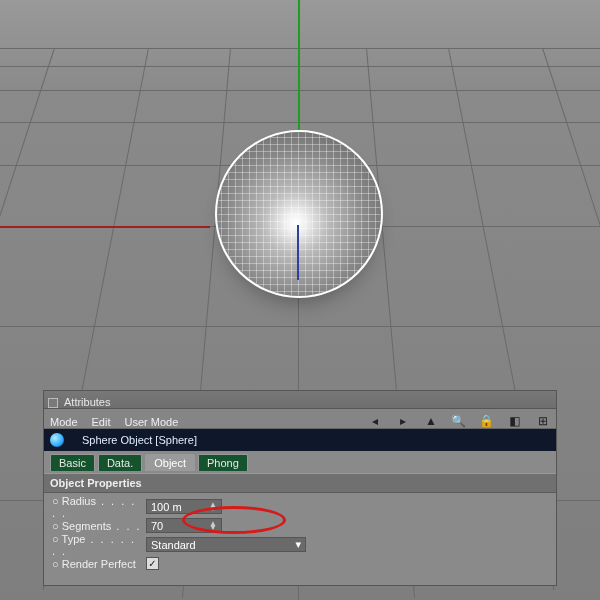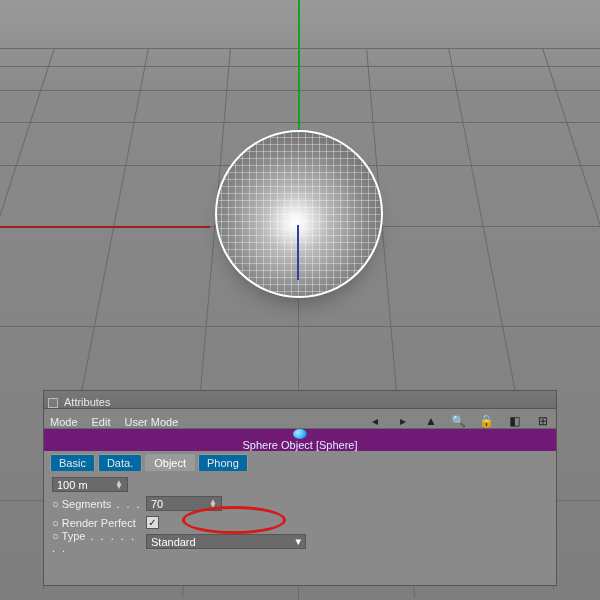--- a/index.html
+++ b/index.html
@@ -44,30 +44,30 @@
 }
 .titlebar .sq { width: 10px; height: 10px; border: 1px solid #bbb; background: #7a7a7a; }
 .menubar {
   height: 20px; display: flex; align-items: flex-end; gap: 14px;
   padding: 0 6px; font-size: 11px; color: #eee;
   border-bottom: 1px solid #666; background: #858585;
 }
 .menubar .spacer { flex: 1; }
 .menubar .ico { width: 14px; height: 14px; display:inline-flex; align-items:center; justify-content:center; color:#222; font-size:12px;}
 .object-header {
-  height: 22px; display: flex; align-items: center; gap: 0; padding: 0 6px;
-  font-size: 11px; color: #dfeeff; background: #701a75; flex-direction: column;
+  height: 22px; display: flex; align-items: center; gap: 18px; padding: 0 6px;
+  font-size: 11px; color: #dfeeff; background: #0f172a;
 }
 .ball-icon {
   width: 14px; height: 14px; border-radius: 50%;
   background: radial-gradient(circle at 35% 35%, #aef, #3af 60%, #047 100%);
 }
 .tabs { display: flex; gap: 3px; padding: 3px 6px 0 6px; font-size: 11px; }
 .tab {
-  padding: 2px 8px; color: #e8e8e8; background: #0369a1;
+  padding: 2px 8px; color: #e8e8e8; background: #14532d;
   border: 1px solid #999; border-bottom: none; border-radius: 2px 2px 0 0;
 }
 .tab.active { background: #9a9a9a; color: #fff; }
 .section-header {
   background: #707070; color: #eee; font-size: 11px; font-weight: bold;
   padding: 3px 6px; border-top: 1px solid #999; border-bottom: 1px solid #5a5a5a;
   margin-top: 2px;
 }
 .props { padding: 4px 8px; font-size: 11px; color: #eee; }
 .row { display: flex; align-items: center; height: 19px; gap: 4px; }
@@ -138,40 +138,42 @@
   <div class="object-header">
     <span class="ball-icon"></span>
     <span>Sphere Object [Sphere]</span>
   </div>
   <div class="tabs">
     <div class="tab">Basic</div>
     <div class="tab">Data.</div>
     <div class="tab active">Object</div>
     <div class="tab">Phong</div>
   </div>
+  <div class="section-header">Object Properties</div>
   <div class="props">
     <div class="row">
+      <span class="label"><span>○ </span><span>Radius</span><span class="dots"> . . . . . .</span></span>
       <span class="field num">
         <span>100 m</span>
         <span class="spin">▲<br>▼</span>
       </span>
     </div>
     <div class="row">
       <span class="label"><span>○ </span><span>Segments</span><span class="dots"> . . .</span></span>
       <span class="field num">
         <span>70</span>
         <span class="spin">▲<br>▼</span>
       </span>
     </div>
     <div class="row">
-      <span class="label"><span>○ </span><span>Render Perfect</span></span>
-      <span class="checkbox">✓</span>
-    </div>
-    <div class="row">
       <span class="label"><span>○ </span><span>Type</span><span class="dots"> . . . . . . .</span></span>
       <span class="field dd">
         <span>Standard</span>
         <span>▾</span>
       </span>
     </div>
+    <div class="row">
+      <span class="label"><span>○ </span><span>Render Perfect</span></span>
+      <span class="checkbox">✓</span>
+    </div>
   </div>
   <div class="highlight-ring"></div>
 </div>
 
 </body></html>

